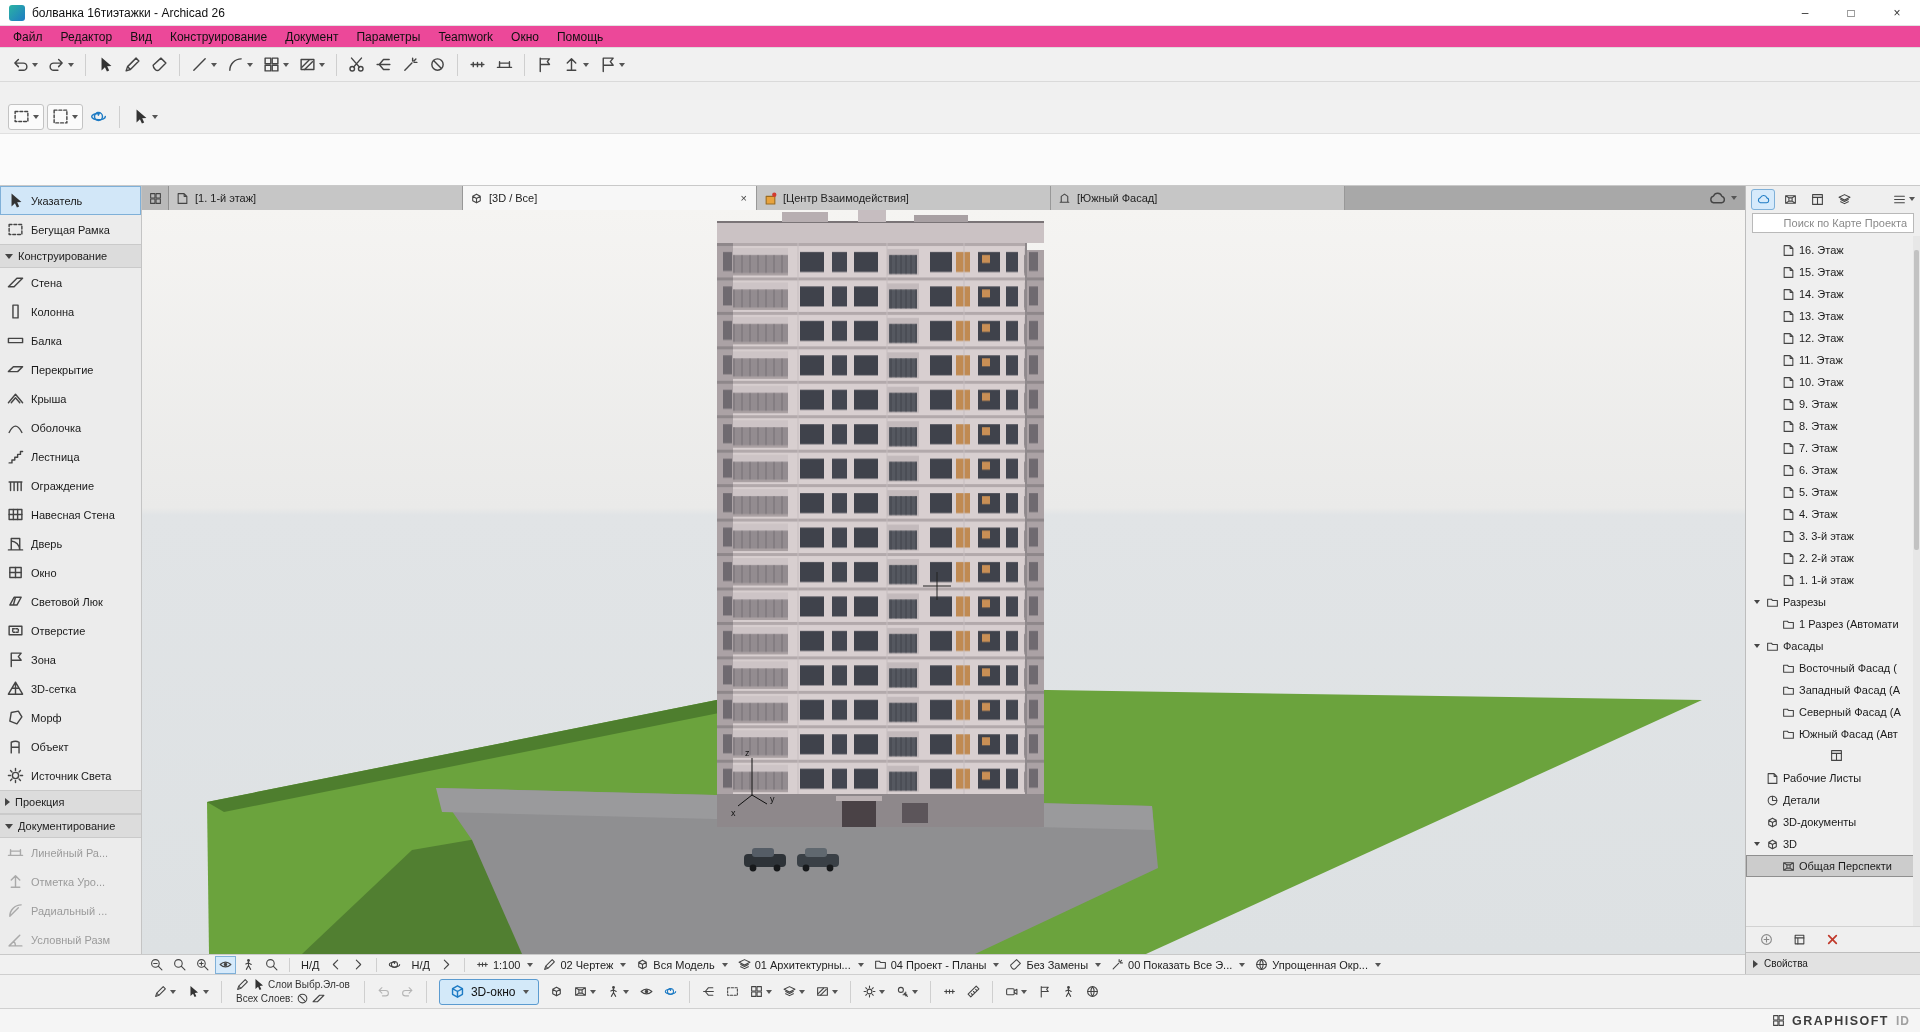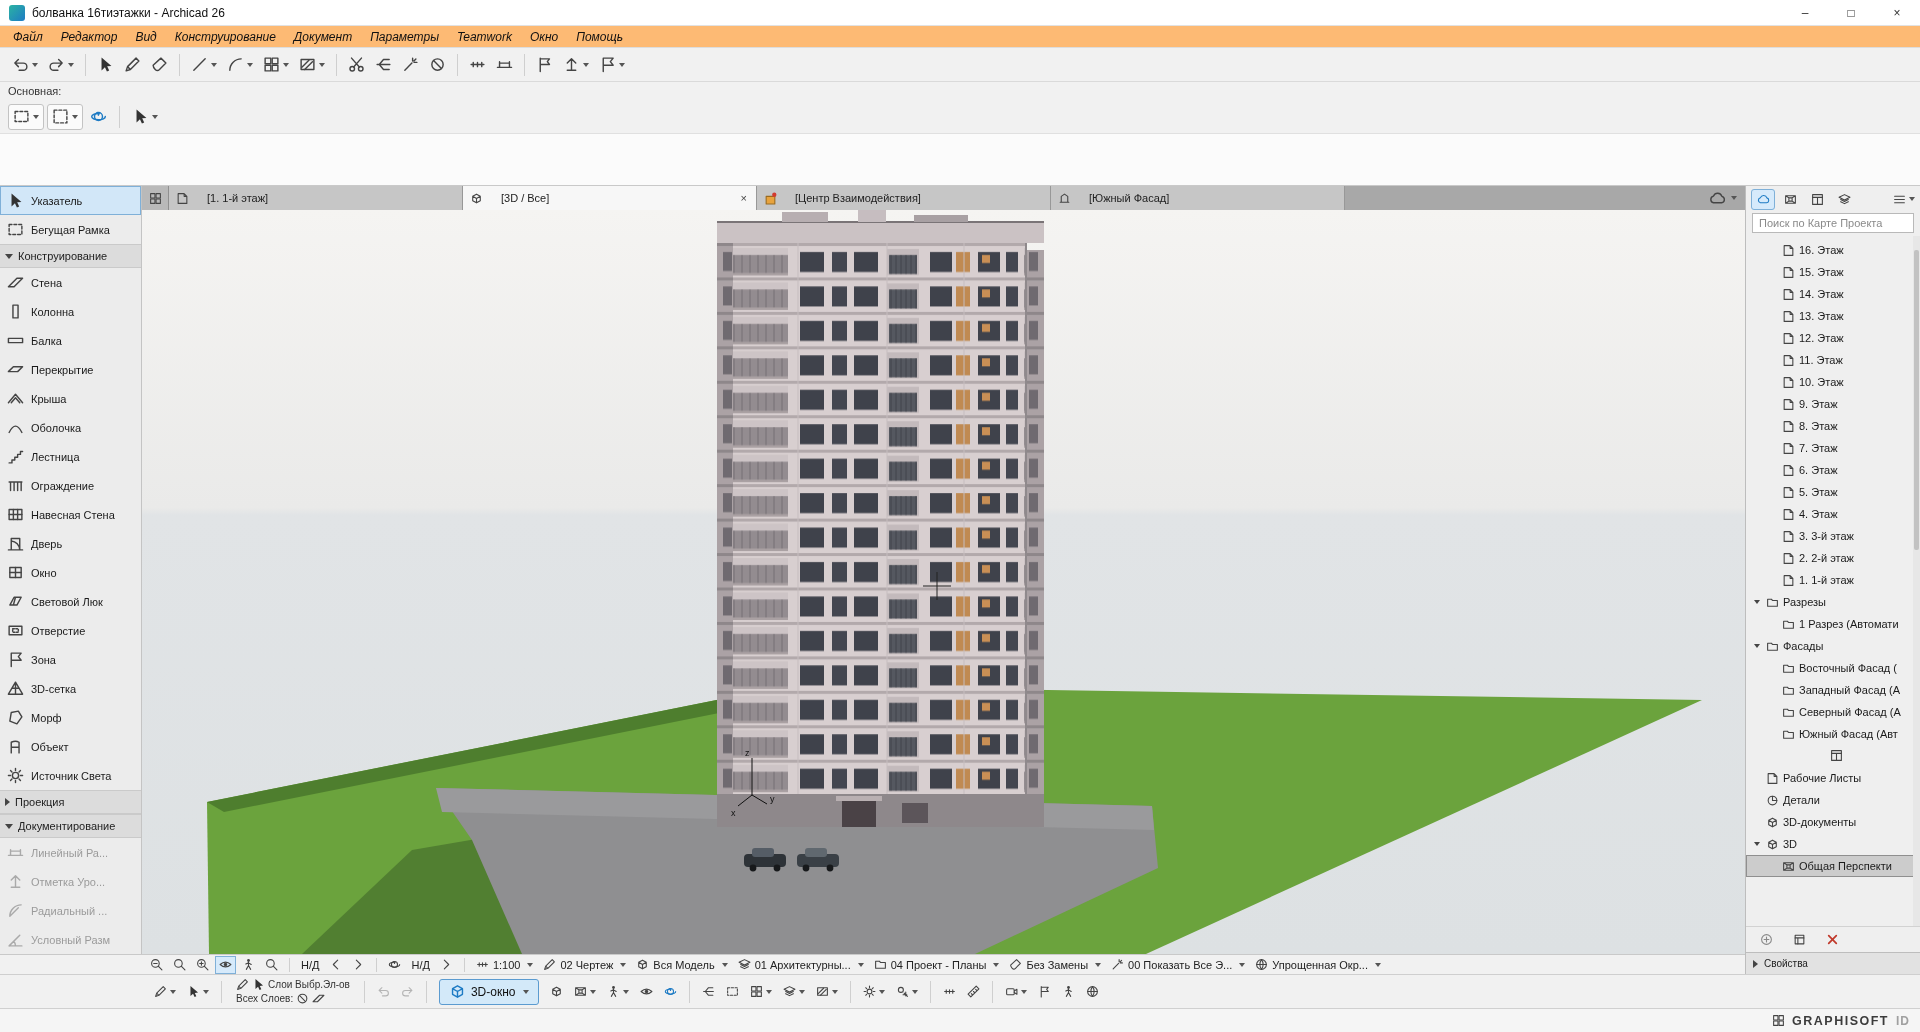--- a/index.html
+++ b/index.html
@@ -8,21 +8,21 @@
   .app { position:relative; width:1920px; height:1032px; background:#f0f0f0; }
 
   
   .titlebar { position:absolute; left:0; top:0; width:1920px; height:26px; background:#ffffff; border-bottom:1px solid #e2e2e2; display:flex; align-items:center; }
   .app-icon { width:16px; height:16px; margin:0 7px 0 9px; border-radius:3px; background:linear-gradient(135deg,#2bb3a3,#1e7bc4); }
   .title-text { font-size:12px; color:#111; }
   .win-controls { margin-left:auto; display:flex; height:100%; }
   .win-btn { width:46px; height:100%; display:flex; align-items:center; justify-content:center; font-size:12px; color:#333; }
 
   
-  .menubar { position:absolute; left:0; top:26px; width:1920px; height:22px; background:#fdba74; border-bottom:1px solid #ddd; display:flex; align-items:center; padding-left:4px;font-style:italic; }
+  .menubar { position:absolute; left:0; top:26px; width:1920px; height:22px; background:#ec4899; border-bottom:1px solid #ddd; display:flex; align-items:center; padding-left:4px; }
   .menu-item { padding:0 9px; height:100%; display:flex; align-items:center; font-size:12px; color:#111; }
 
   
   .toolbar { position:absolute; left:0; top:48px; width:1920px; height:34px; background:#f1f1f1; border-bottom:1px solid #dadada; display:flex; align-items:center; padding-left:8px; gap:2px; }
   .tbtn { height:26px; display:flex; align-items:center; padding:0 4px; border-radius:3px; }
   .tbtn.combo { border:1px solid #c3c3c3; background:#fbfbfb; }
   .tbtn.disabled { opacity:.35; }
   .icn { width:17px; height:17px; display:inline-block; flex:none; }
   .icn svg { display:block; width:100%; height:100%; }
   .icn.small { width:13px; height:13px; }
@@ -43,36 +43,36 @@
   .tool-header { height:24px; background:#dcdcdc; border-top:1px solid #cacaca; border-bottom:1px solid #cacaca; display:flex; align-items:center; gap:5px; padding-left:5px; font-size:11px; color:#222; }
   .tri { width:0; height:0; flex:none; }
   .tri.down { border-left:4px solid transparent; border-right:4px solid transparent; border-top:5px solid #444; }
   .tri.right { border-top:4px solid transparent; border-bottom:4px solid transparent; border-left:5px solid #444; }
 
   
   .tabbar { position:absolute; left:142px; top:186px; width:1603px; height:24px; background:#a8a8a8; display:flex; align-items:stretch; }
   .tab-gridbtn { width:27px; display:flex; align-items:center; justify-content:center; background:#b9b9b9; border-right:1px solid #909090; }
   .tab { width:294px; display:flex; align-items:center; gap:6px; padding:0 7px; font-size:11px; background:#c6c6c6; border-right:1px solid #989898; color:#222; }
   .tab.active { background:#f7f7f7; }
-  .tab-label { white-space:nowrap; overflow:hidden; text-overflow:ellipsis;margin-left:12px; }
+  .tab-label { white-space:nowrap; overflow:hidden; text-overflow:ellipsis; }
   .tab-close { margin-left:auto; font-size:11px; color:#444; padding:0 2px; }
   .tab-right { margin-left:auto; display:flex; align-items:center; padding-right:8px; gap:2px; }
 
   
   .viewport { position:absolute; left:142px; top:210px; width:1603px; height:744px; background:#edeff0; overflow:hidden; }
   .viewport svg.scene { position:absolute; left:0; top:0; }
 
   
   .navigator { position:absolute; left:1745px; top:186px; width:175px; height:788px; background:#efefef; border-left:1px solid #bdbdbd; display:flex; flex-direction:column; }
   .nav-header { height:26px; display:flex; align-items:center; gap:3px; padding:0 5px; flex:none; }
   .nav-hbtn { width:24px; height:21px; display:flex; align-items:center; justify-content:center; border-radius:3px; }
   .nav-hbtn.active { background:#d6eafb; outline:1px solid #7fb0d8; outline-offset:-1px; }
   .nav-menu { margin-left:auto; display:flex; align-items:center; }
   .nav-search { margin:1px 6px 3px 6px; height:20px; flex:none; }
-  .nav-search input { width:100%; height:100%; border:1px solid #b9b9b9; background:#fff; font-family:inherit; font-size:11px; padding:0 6px; color:#333; }
+  .nav-search input { width:100%; height:100%; border:1px solid #b9b9b9; background:#fff; font-family:inherit; font-size:11px; padding:0 6px; color:#333;text-align:right; }
   .nav-search input::placeholder { color:#8a8a8a; }
   .nav-tree { flex:1; position:relative; overflow:hidden; padding-top:3px; }
   .tree-row { height:22px; display:flex; align-items:center; gap:4px; font-size:11px; color:#1a1a1a; }
   .tree-row .chev { width:10px; display:flex; align-items:center; justify-content:center; flex:none; }
   .tree-row .chev .tri.down { border-left-width:3.5px; border-right-width:3.5px; border-top-width:4.5px; }
   .tree-row.selected { background:#cccccc; outline:1px solid #8f8f8f; outline-offset:-1px; }
   .tree-label { white-space:nowrap; overflow:hidden; }
   .nav-scrollbar { position:absolute; right:0; top:0; bottom:0; width:7px; background:#e7e7e7; }
   .nav-scroll-thumb { position:absolute; right:1px; top:14px; width:5px; height:300px; background:#c2c2c2; border-radius:2px; }
   .nav-footer { height:26px; flex:none; display:flex; align-items:center; gap:12px; padding:0 10px; border-top:1px solid #d2d2d2; }
@@ -263,21 +263,20 @@
       <div class="tbtn">
         <span class="icn">
           <svg viewBox="0 0 12 12" fill="none" stroke="#444" stroke-width="1" stroke-linecap="round" stroke-linejoin="round">
             <path d="M3 11 V1.5 H10 L8 4 L10 6.5 H3"></path>
           </svg>
         </span>
         <span class="caret"></span>
       </div>
     </div>
 
-  <div class="row-label">Основная:</div>
   <div class="infobar">
       <div class="tbtn combo">
         <span class="icn">
           <svg viewBox="0 0 12 12" fill="none" stroke="#444" stroke-width="1" stroke-linecap="round" stroke-linejoin="round">
             <rect x="1.5" y="2.5" width="9" height="7" stroke-dasharray="2 1.4"></rect>
           </svg>
         </span>
         <span class="caret"></span>
       </div>
       <div class="tbtn combo">

